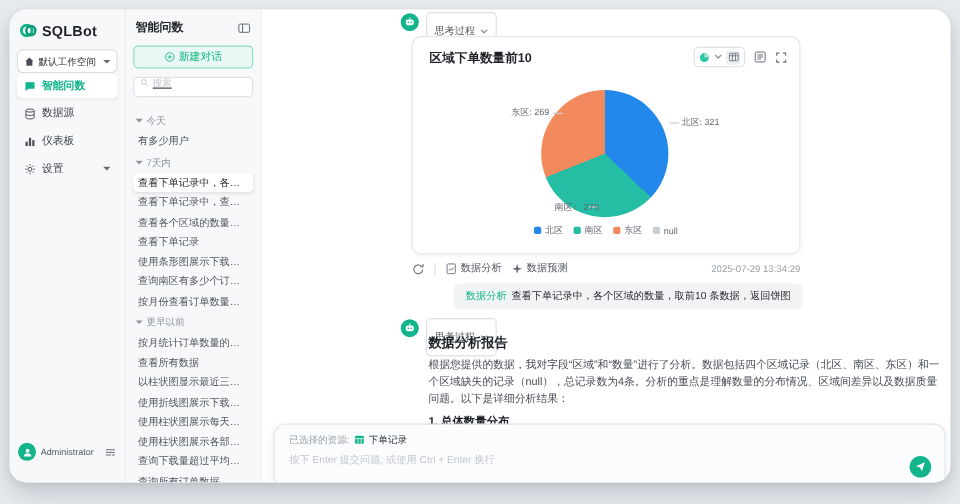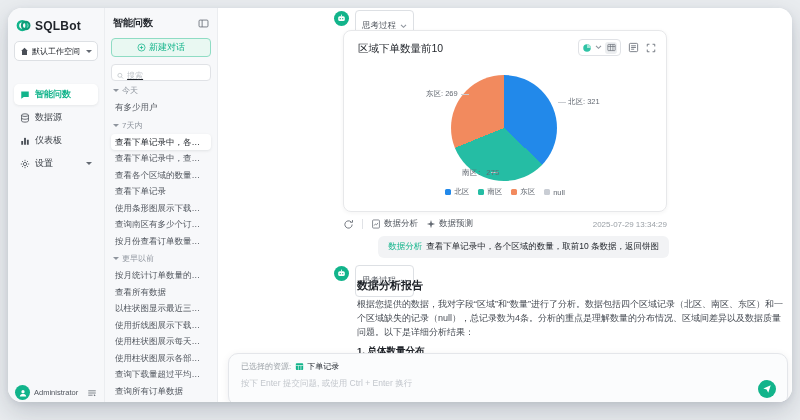--- a/index.html
+++ b/index.html
@@ -13,28 +13,28 @@
 
   .app {
     position:absolute; left:8px; top:8px; width:784px; height:394px;
     background:#fff; border-radius:14px; overflow:hidden; display:flex;
     box-shadow:0 10px 24px rgba(30,40,60,.18), 0 2px 6px rgba(30,40,60,.08);
   }
 
   
   .sidebar {
     width:97px; background:#f7f8fa; border-right:1px solid #ebedf0;
-    padding:9px 6px 0; display:flex; flex-direction:column;
+    padding:9px 6px 16px; display:flex; flex-direction:column;
   }
   .logo-row { display:flex; align-items:center; gap:4px; padding:1px 2px 8px; }
   .brand { font-size:12px; font-weight:bold; letter-spacing:.2px; }
   .workspace {
     height:20px; border:1px solid #dde0e4; background:#fff; border-radius:5px;
     display:flex; align-items:center; gap:3px; padding:0 5px;
-    font-size:8px; color:#1f2329; margin-bottom:23px; cursor:pointer;
+    font-size:8px; color:#1f2329; margin-bottom:0; cursor:pointer;
   }
   .caret-down { width:0; height:0; border:3px solid transparent; border-top-color:#646a73; margin-top:3px; }
   .ws-caret { margin-left:auto; }
   .nav-item {
     height:21px; display:flex; align-items:center; gap:5px; padding:0 6px;
     border-radius:5px; font-size:9px; color:#3d4249; margin-bottom:2px; cursor:pointer;
   }
   .nav-item svg { flex:none; }
   .nav-item.active { background:#fff; color:#12b48b; font-weight:bold; box-shadow:0 1px 3px rgba(31,35,41,.08); }
   .nav-caret { margin-left:auto; }
@@ -50,21 +50,21 @@
   }
   .hist-header { display:flex; align-items:center; justify-content:space-between; padding:0 2px 8px; }
   .hist-title { font-size:10px; font-weight:bold; }
   .new-chat-btn {
     height:19px; border:1px solid #8fdcc4; background:#e9f8f2; color:#10b389;
     border-radius:4px; font-size:9px; display:flex; align-items:center; justify-content:center;
     gap:3px; margin-bottom:7px; cursor:pointer; flex:none;
   }
   .search-box {
     height:17px; background:#fff; border:1px solid #e0e2e6; border-radius:4px;
-    display:flex; align-items:flex-end; gap:3px; padding:0 5px; margin-bottom:0; flex:none;text-decoration:underline;
+    display:flex; align-items:flex-start; gap:3px; padding:0 5px; margin-bottom:10px; flex:none;text-decoration:underline;
   }
   .search-box input { border:none; outline:none; width:100%; font-size:8px; color:#51565e; background:transparent; }
   .search-box input::placeholder { color:#c4c8cd; }
   .hist-section { font-size:8px; color:#8f959e; padding:4px 2px 3px; display:flex; gap:3px; align-items:center; flex:none; }
   .sec-caret { width:0; height:0; border:3px solid transparent; border-top-color:#8f959e; margin-top:3px; }
   .hist-item {
     height:16.5px; line-height:16.5px; font-size:8.5px; color:#51565e; padding:0 4px;
     border-radius:4px; white-space:nowrap; overflow:hidden; text-overflow:ellipsis;
     cursor:pointer; flex:none;
   }
@@ -79,21 +79,21 @@
     display:inline-flex; align-items:center; gap:4px; padding:0 6px; font-size:8.5px; color:#51565e; cursor:pointer;
   }
   #avatar1 { left:116px; top:3px; }  #chip1 { left:137px; top:2px; }
   #avatar2 { left:116px; top:258px; } #chip2 { left:137px; top:257px; }
 
   .chart-card {
     position:absolute; left:125px; top:22px; width:324px; height:182px;
     background:#fff; border:1px solid #e7e8ea; border-radius:8px;
     box-shadow:0 1px 4px rgba(31,35,41,.05);
   }
-  .card-title { position:absolute; left:14px; top:11px; font-size:10.5px; font-weight:normal; }
+  .card-title { position:absolute; left:14px; top:11px; font-size:10.5px; font-weight:bold; }
   .card-toolbar { position:absolute; right:10px; top:8px; display:flex; align-items:center; gap:7px; color:#646a73; }
   .chart-switch { display:flex; align-items:center; border:1px solid #e0e2e6; border-radius:4px; height:17px; padding:0 3px; gap:3px; }
   .switch-table { background:#eceef0; border-radius:3px; padding:1.5px; }
   .tool-btn { cursor:pointer; }
 
   .pie { position:absolute; left:107px; top:44px; width:106px; height:106px; border-radius:50%; }
   .callout { position:absolute; font-size:7.5px; color:#646a73; white-space:nowrap; }
   .co-east  { left:82px;  top:58px; }
   .co-north { left:224px; top:66px; }
   .co-south { left:118px; top:137px;font-family:Liberation Mono, monospace; }

